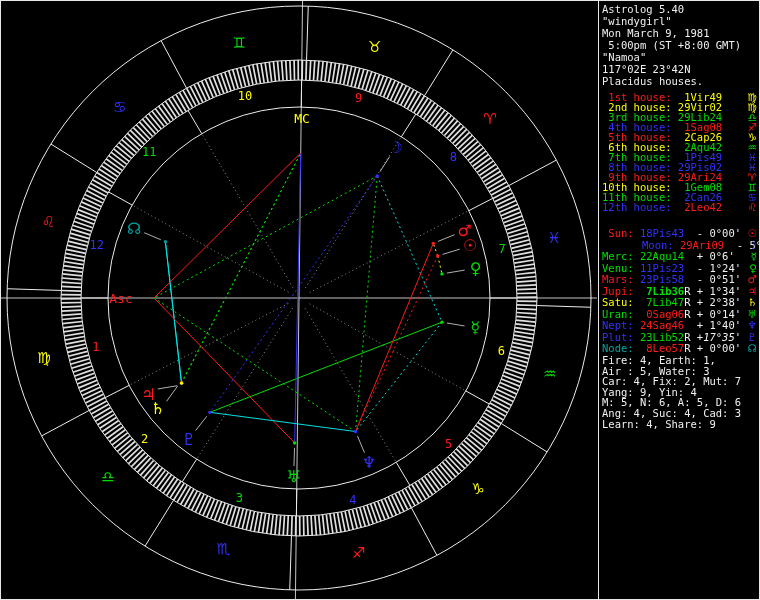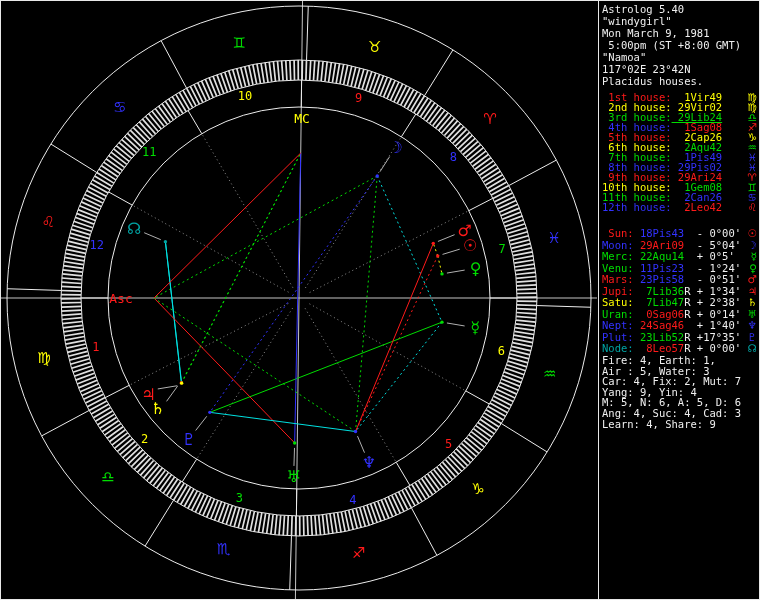--- a/index.html
+++ b/index.html
@@ -151,42 +151,42 @@
       <div class="line">"windygirl"</div>
       <div class="line">Mon March 9, 1981</div>
       <div class="line"> 5:00pm (ST +8:00 GMT)</div>
       <div class="line">"Namoa"</div>
       <div class="line">117°02E 23°42N</div>
       <div class="line">Placidus houses.</div>
     </div>
     <div id="houses" class="sec">
         <div class="srow"><span style="color: rgb(255, 26, 26);"> 1st house:</span><span style="color: rgb(255, 255, 0);">  1Vir49</span><span class="g" style="color: rgb(255, 255, 0);">♍</span></div>
         <div class="srow"><span style="color: rgb(255, 255, 0);"> 2nd house:</span><span style="color: rgb(255, 255, 0);"> 29Vir02</span><span class="g" style="color: rgb(255, 255, 0);">♍</span></div>
-        <div class="srow"><span style="color: rgb(0, 221, 0);"> 3rd house:</span><span style="color: rgb(0, 221, 0); text-decoration: underline;"> 29Lib24</span><span class="g" style="color: rgb(0, 221, 0);">♎</span></div>
+        <div class="srow"><span style="color: rgb(0, 221, 0);"> 3rd house:</span><span style="color: rgb(0, 221, 0);"> 29Lib24</span><span class="g" style="color: rgb(0, 221, 0);">♎</span></div>
         <div class="srow"><span style="color: rgb(50, 50, 255);"> 4th house:</span><span style="color: rgb(255, 26, 26);">  1Sag08</span><span class="g" style="color: rgb(255, 26, 26);">♐</span></div>
         <div class="srow"><span style="color: rgb(255, 26, 26);"> 5th house:</span><span style="color: rgb(255, 255, 0);">  2Cap26</span><span class="g" style="color: rgb(255, 255, 0);">♑</span></div>
         <div class="srow"><span style="color: rgb(255, 255, 0);"> 6th house:</span><span style="color: rgb(0, 221, 0);">  2Aqu42</span><span class="g" style="color: rgb(0, 221, 0);">♒</span></div>
         <div class="srow"><span style="color: rgb(0, 221, 0);"> 7th house:</span><span style="color: rgb(50, 50, 255);">  1Pis49</span><span class="g" style="color: rgb(50, 50, 255);">♓</span></div>
         <div class="srow"><span style="color: rgb(50, 50, 255);"> 8th house:</span><span style="color: rgb(50, 50, 255);"> 29Pis02</span><span class="g" style="color: rgb(50, 50, 255);">♓</span></div>
         <div class="srow"><span style="color: rgb(255, 26, 26);"> 9th house:</span><span style="color: rgb(255, 26, 26);"> 29Ari24</span><span class="g" style="color: rgb(255, 26, 26);">♈</span></div>
         <div class="srow"><span style="color: rgb(255, 255, 0);">10th house:</span><span style="color: rgb(0, 221, 0); text-align: center;">  1Gem08</span><span class="g" style="color: rgb(0, 221, 0);">♊</span></div>
         <div class="srow"><span style="color: rgb(0, 221, 0);">11th house:</span><span style="color: rgb(50, 50, 255);">  2Can26</span><span class="g" style="color: rgb(50, 50, 255);">♋</span></div>
         <div class="srow"><span style="color: rgb(50, 50, 255);">12th house:</span><span style="color: rgb(255, 26, 26);">  2Leo42</span><span class="g" style="color: rgb(255, 26, 26);">♌</span></div>
       </div>
     <div id="planets" class="sec">
         <div class="srow"><span style="color: rgb(255, 26, 26);"> Sun:</span><span style="color: rgb(50, 50, 255);"> 18Pis43</span><span style="color: rgb(240, 240, 240);"> </span><span style="color: rgb(240, 240, 240);"> - 0°00'</span><span class="g" style="color: rgb(255, 26, 26);">☉</span></div>
-        <div class="srow"><span style="color: rgb(50, 50, 255);">Moon:</span><span style="color: rgb(255, 26, 26);"> 29Ari09</span><span style="color: rgb(240, 240, 240);"> </span><span style="color: rgb(240, 240, 240);"> - 5°04'</span><span class="g" style="color: rgb(50, 50, 255);">☽</span></div>
-        <div class="srow"><span style="color: rgb(0, 221, 0);">Merc:</span><span style="color: rgb(0, 221, 0);"> 22Aqu14</span><span style="color: rgb(240, 240, 240);"> </span><span style="color: rgb(240, 240, 240);"> + 0°5'</span><span class="g" style="color: rgb(0, 221, 0);">☿</span></div>
+        <div class="srow"><span style="color: rgb(50, 50, 255); margin-left: 40px;">Moon:</span><span style="color: rgb(255, 26, 26);"> 29Ari09</span><span style="color: rgb(240, 240, 240);"> </span><span style="color: rgb(240, 240, 240);"> - 5°04'</span><span class="g" style="color: rgb(50, 50, 255);">☽</span></div>
+        <div class="srow"><span style="color: rgb(0, 221, 0);">Merc:</span><span style="color: rgb(0, 221, 0);"> 22Aqu14</span><span style="color: rgb(240, 240, 240);"> </span><span style="color: rgb(240, 240, 240);"> + 0°6'</span><span class="g" style="color: rgb(0, 221, 0);">☿</span></div>
         <div class="srow"><span style="color: rgb(0, 221, 0);">Venu:</span><span style="color: rgb(50, 50, 255);"> 11Pis23</span><span style="color: rgb(240, 240, 240);"> </span><span style="color: rgb(240, 240, 240);"> - 1°24'</span><span class="g" style="color: rgb(0, 221, 0);">♀</span></div>
         <div class="srow"><span style="color: rgb(255, 26, 26);">Mars:</span><span style="color: rgb(50, 50, 255);"> 23Pis58</span><span style="color: rgb(240, 240, 240);"> </span><span style="color: rgb(240, 240, 240);"> - 0°51'</span><span class="g" style="color: rgb(255, 26, 26);">♂</span></div>
-        <div class="srow"><span style="color: rgb(255, 26, 26);">Jupi:</span><span style="color: rgb(0, 221, 0);">  7Lib36</span><span style="color: rgb(240, 240, 240);">R</span><span style="color: rgb(240, 240, 240);"> + 1°34'</span><span class="g" style="color: rgb(255, 26, 26);">♃</span></div>
+        <div class="srow"><span style="color: rgb(255, 26, 26);">Jupi:</span><span style="color: rgb(0, 221, 0); font-weight: bold;">  7Lib36</span><span style="color: rgb(240, 240, 240);">R</span><span style="color: rgb(240, 240, 240);"> + 1°34'</span><span class="g" style="color: rgb(255, 26, 26);">♃</span></div>
         <div class="srow"><span style="color: rgb(255, 255, 0);">Satu:</span><span style="color: rgb(0, 221, 0);">  7Lib47</span><span style="color: rgb(240, 240, 240);">R</span><span style="color: rgb(240, 240, 240);"> + 2°38'</span><span class="g" style="color: rgb(255, 255, 0);">♄</span></div>
         <div class="srow"><span style="color: rgb(0, 221, 0);">Uran:</span><span style="color: rgb(255, 26, 26);">  0Sag06</span><span style="color: rgb(240, 240, 240);">R</span><span style="color: rgb(240, 240, 240);"> + 0°14'</span><span class="g" style="color: rgb(0, 221, 0);">♅</span></div>
         <div class="srow"><span style="color: rgb(50, 50, 255);">Nept:</span><span style="color: rgb(255, 26, 26);"> 24Sag46</span><span style="color: rgb(240, 240, 240);"> </span><span style="color: rgb(240, 240, 240);"> + 1°40'</span><span class="g" style="color: rgb(50, 50, 255);">♆</span></div>
-        <div class="srow"><span style="color: rgb(50, 50, 255);">Plut:</span><span style="color: rgb(0, 221, 0);"> 23Lib52</span><span style="color: rgb(240, 240, 240);">R</span><span style="color: rgb(240, 240, 240);"> +17°35'</span><span class="g" style="color: rgb(50, 50, 255);">♇</span></div>
+        <div class="srow"><span style="color: rgb(50, 50, 255);">Plut:</span><span style="color: rgb(0, 221, 0);"> 23Lib52</span><span style="color: rgb(240, 240, 240);">R</span><span style="color: rgb(240, 240, 240); font-style: italic;"> +17°35'</span><span class="g" style="color: rgb(50, 50, 255);">♇</span></div>
         <div class="srow"><span style="color: rgb(0, 163, 163);">Node:</span><span style="color: rgb(255, 26, 26);">  8Leo57</span><span style="color: rgb(240, 240, 240);">R</span><span style="color: rgb(240, 240, 240);"> + 0°00'</span><span class="g" style="color: rgb(0, 163, 163);">☊</span></div>
       </div>
     <div id="stats" class="sec">
       <div class="line">Fire: 4, Earth: 1,</div>
       <div class="line">Air : 5, Water: 3</div>
       <div class="line">Car: 4, Fix: 2, Mut: 7</div>
       <div class="line">Yang: 9, Yin: 4</div>
       <div class="line">M: 5, N: 6, A: 5, D: 6</div>
       <div class="line">Ang: 4, Suc: 4, Cad: 3</div>
       <div class="line">Learn: 4, Share: 9</div>

